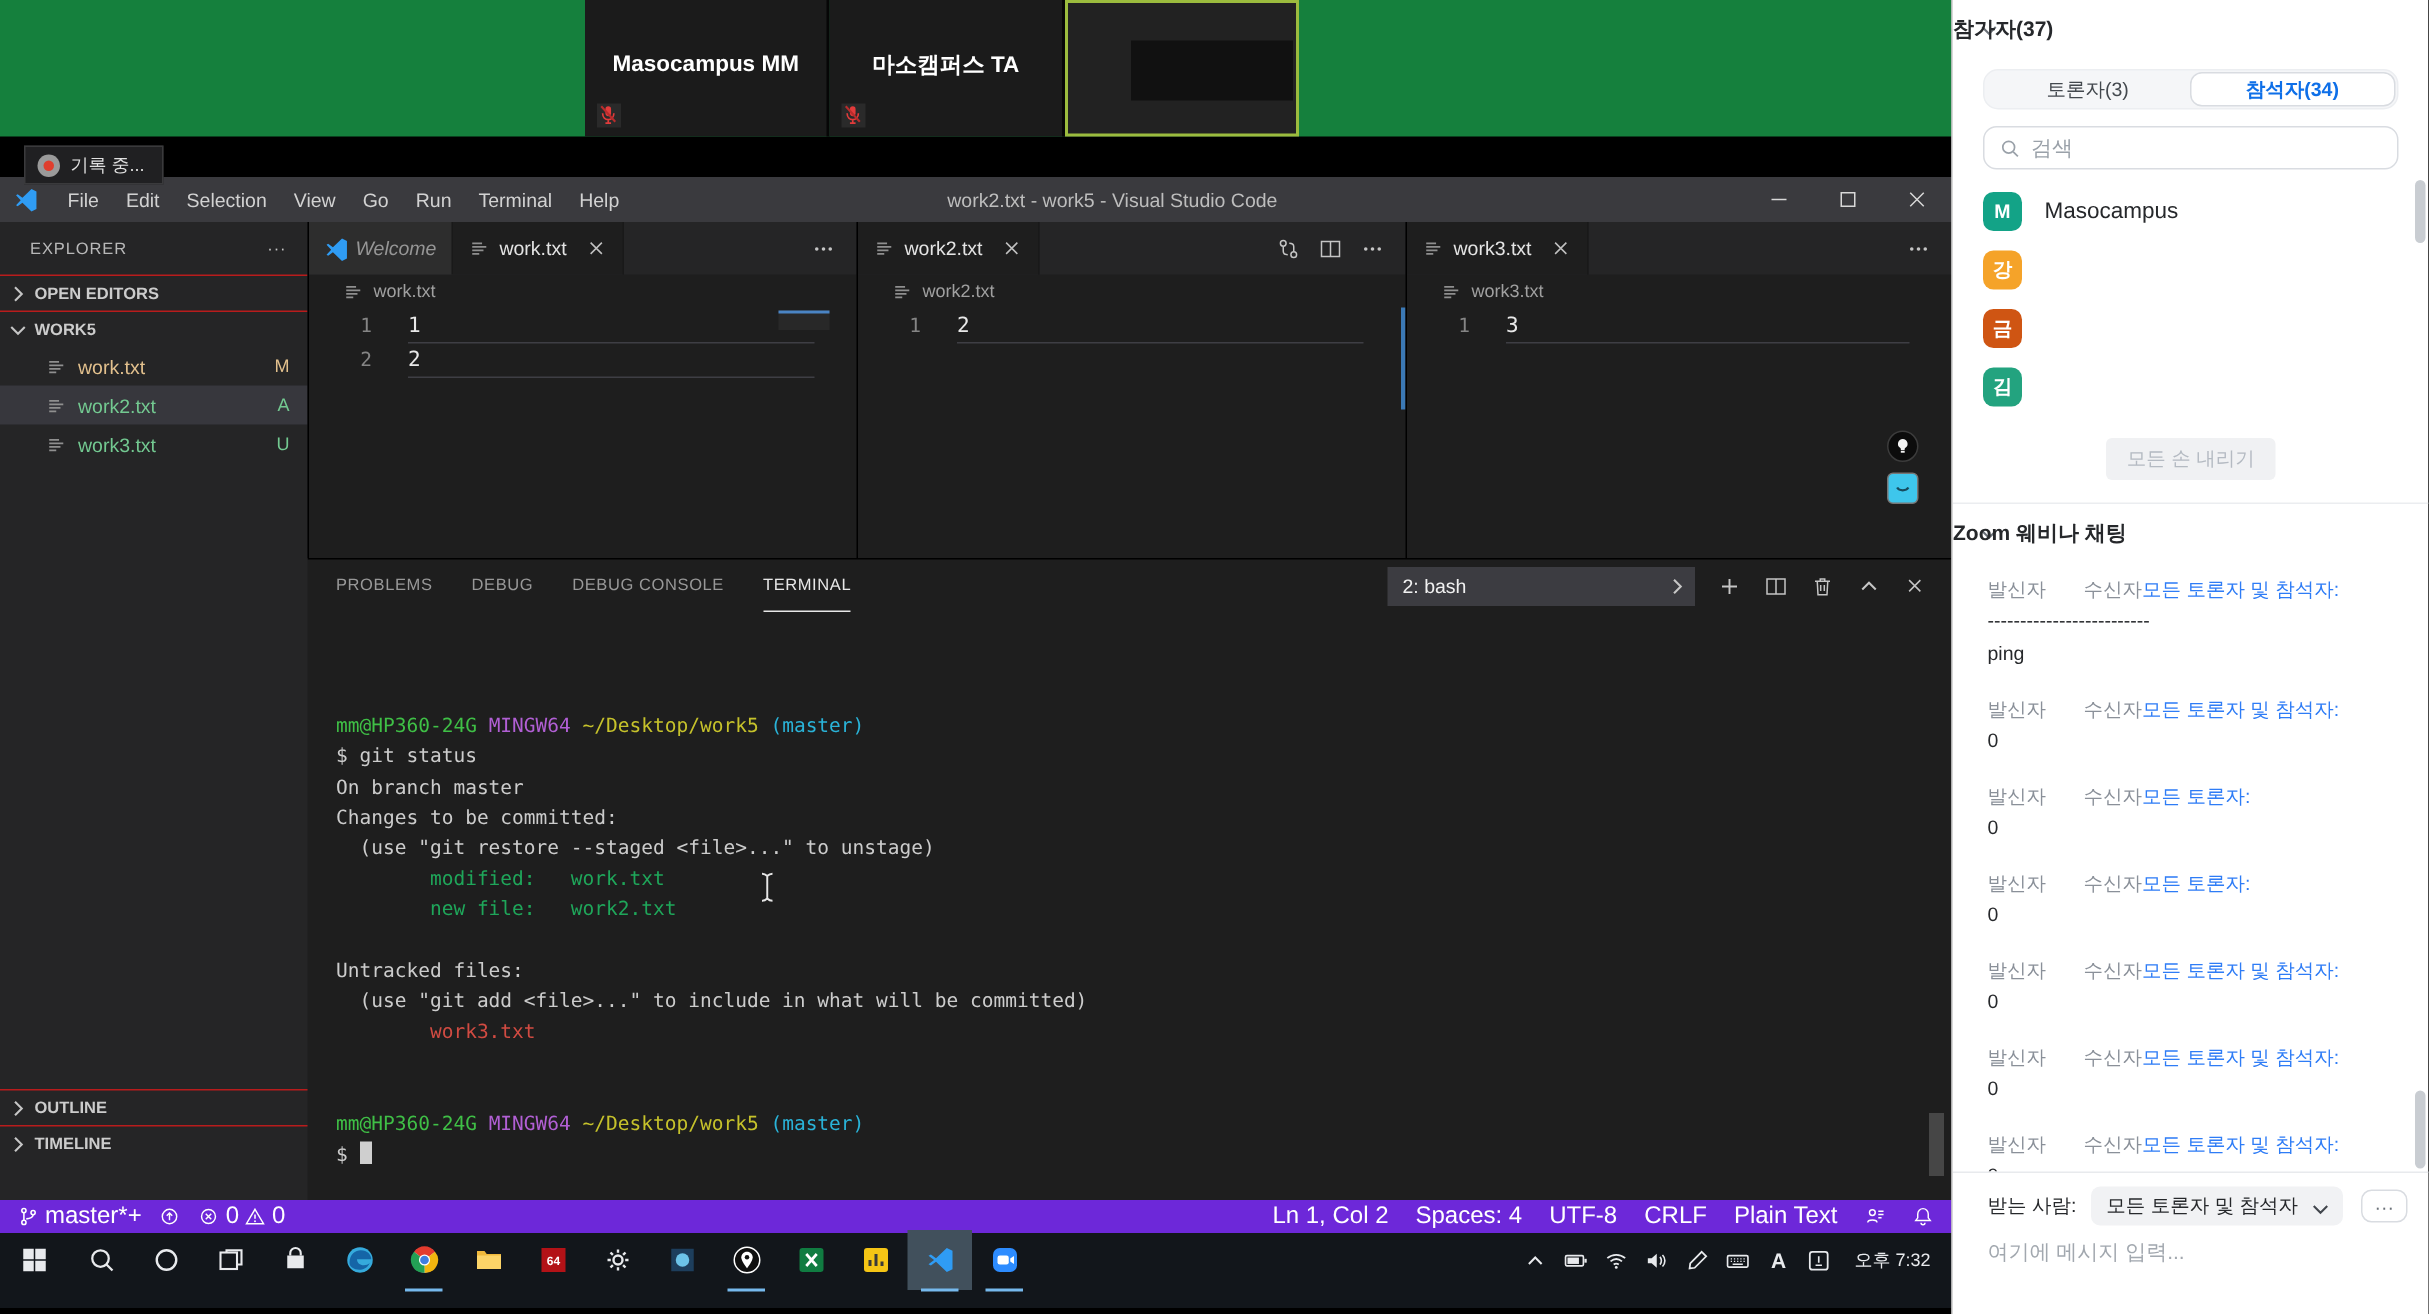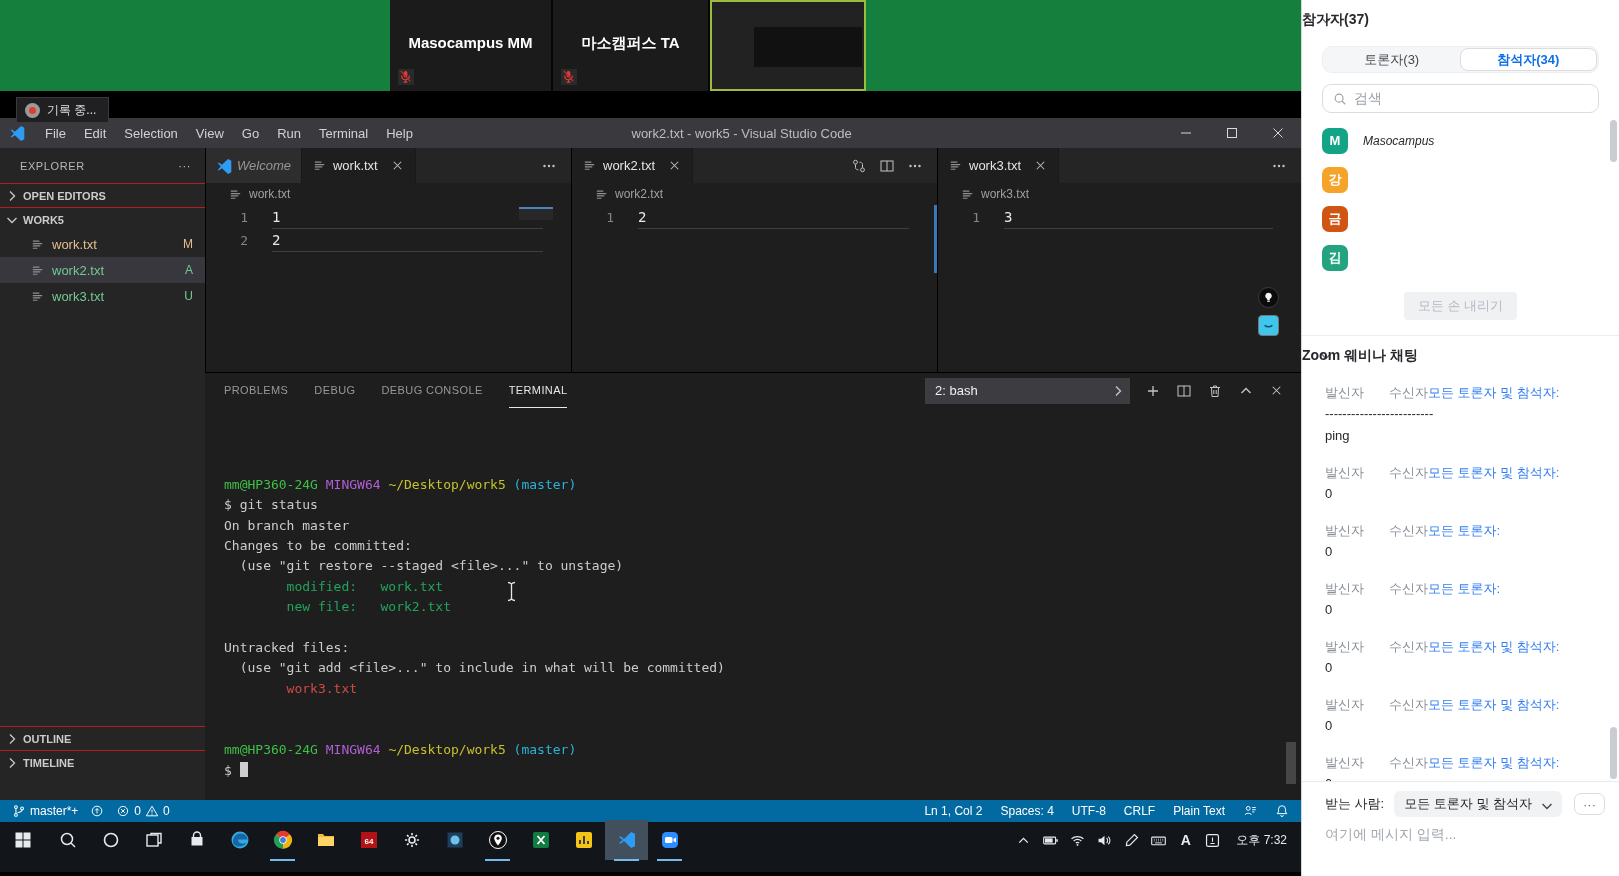--- a/index.html
+++ b/index.html
@@ -91,22 +91,22 @@
   .pact { width:16px; height:16px; }
   .term { flex:1; padding:26px 0 0 19px; font-family:"DejaVu Sans Mono", monospace; font-size:13px;
           line-height:20.4px; white-space:pre; position:relative; overflow:hidden; }
   .t-fg { color:#cccccc; } .t-green { color:#3fbf46; } .t-magenta { color:#b15fd4; }
   .t-yellow { color:#c6c22b; } .t-cyan { color:#2ab3d8; }
   .t-gitgreen { color:#1fa65a; } .t-gitred { color:#d14b42; }
   .cur { display:inline-block; width:8px; height:15px; background:#cfcfcf; vertical-align:-2px; }
   .term-scroll { position:absolute; right:5px; bottom:16px; width:10px; height:42px; background:#464646; }
 
   
-  .statusbar { height:22px; background:#0369a1; display:flex; align-items:center; color:#fff;
-               font-size:12px; padding:0 12px; flex-shrink:0; }
+  .statusbar { height:22px; background:#6d28d9; display:flex; align-items:center; color:#fff;
+               font-size:16px; padding:0 12px; flex-shrink:0; }
   .st-item { display:flex; align-items:center; gap:4px; margin-right:12px; white-space:nowrap; }
   .st-ico { width:14px; height:14px; }
   .st-right { margin-left:auto; display:flex; align-items:center; gap:18px; }
   .st-right .st-item { margin:0; }
 
   
   .bulb-widget { position:absolute; left:1258px; top:287px; width:21px; height:21px; border-radius:50%;
                  background:#0c0c0c; border:1px solid #3c3c3c; display:flex; align-items:center; justify-content:center; z-index:5; }
   .smile-widget { position:absolute; left:1258px; top:315px; width:21px; height:21px; border-radius:4px;
                   background:#3ec6ec; border:1px solid #777; display:flex; align-items:center; justify-content:center; z-index:5; }
@@ -138,21 +138,21 @@
          color:#43484e; border-radius:8px; }
   .seg.sel { background:#fff; border:1px solid #d9dce1; color:#0e6fe8; font-weight:bold; }
   .zp-search { margin:11px 20px 0; height:29px; border:1px solid #d9dce1; border-radius:9px;
                display:flex; align-items:center; padding:0 10px; gap:7px; }
   .zp-search svg { width:14px; height:14px; color:#9aa1a9; }
   .zp-placeholder { color:#9aa1a9; font-size:14px; }
   .zp-list { margin-top:8px; }
   .prow { height:39px; display:flex; align-items:center; padding:0 20px; gap:15px; }
   .pava { width:26px; height:26px; border-radius:7px; color:#fff; font-size:13px; font-weight:bold;
           display:flex; align-items:center; justify-content:center; flex-shrink:0; }
-  .pname { font-size:12px;font-style:italic; }
+  .pname { font-size:15px; }
   .lower-btn { margin:15px auto 0; display:table; background:#f0f1f3; color:#b4bac2; font-size:13px;
                padding:5px 14px; border-radius:4px; }
   .zp-div { margin-top:15px; border-top:1px solid #ebedf0; }
   .chat-msgs { padding-top:2px; }
   .msg { padding:4px 16px 3px 23px; margin-bottom:8px; }
   .msg-head { font-size:13px; line-height:21px; display:flex; }
   .m-from { color:#8a9099; width:64px; flex-shrink:0; }
   .m-to-label { color:#8a9099; }
   .m-to { color:#2e7cf6; }
   .m-body { font-size:13px; line-height:22px; color:#26282b; }

